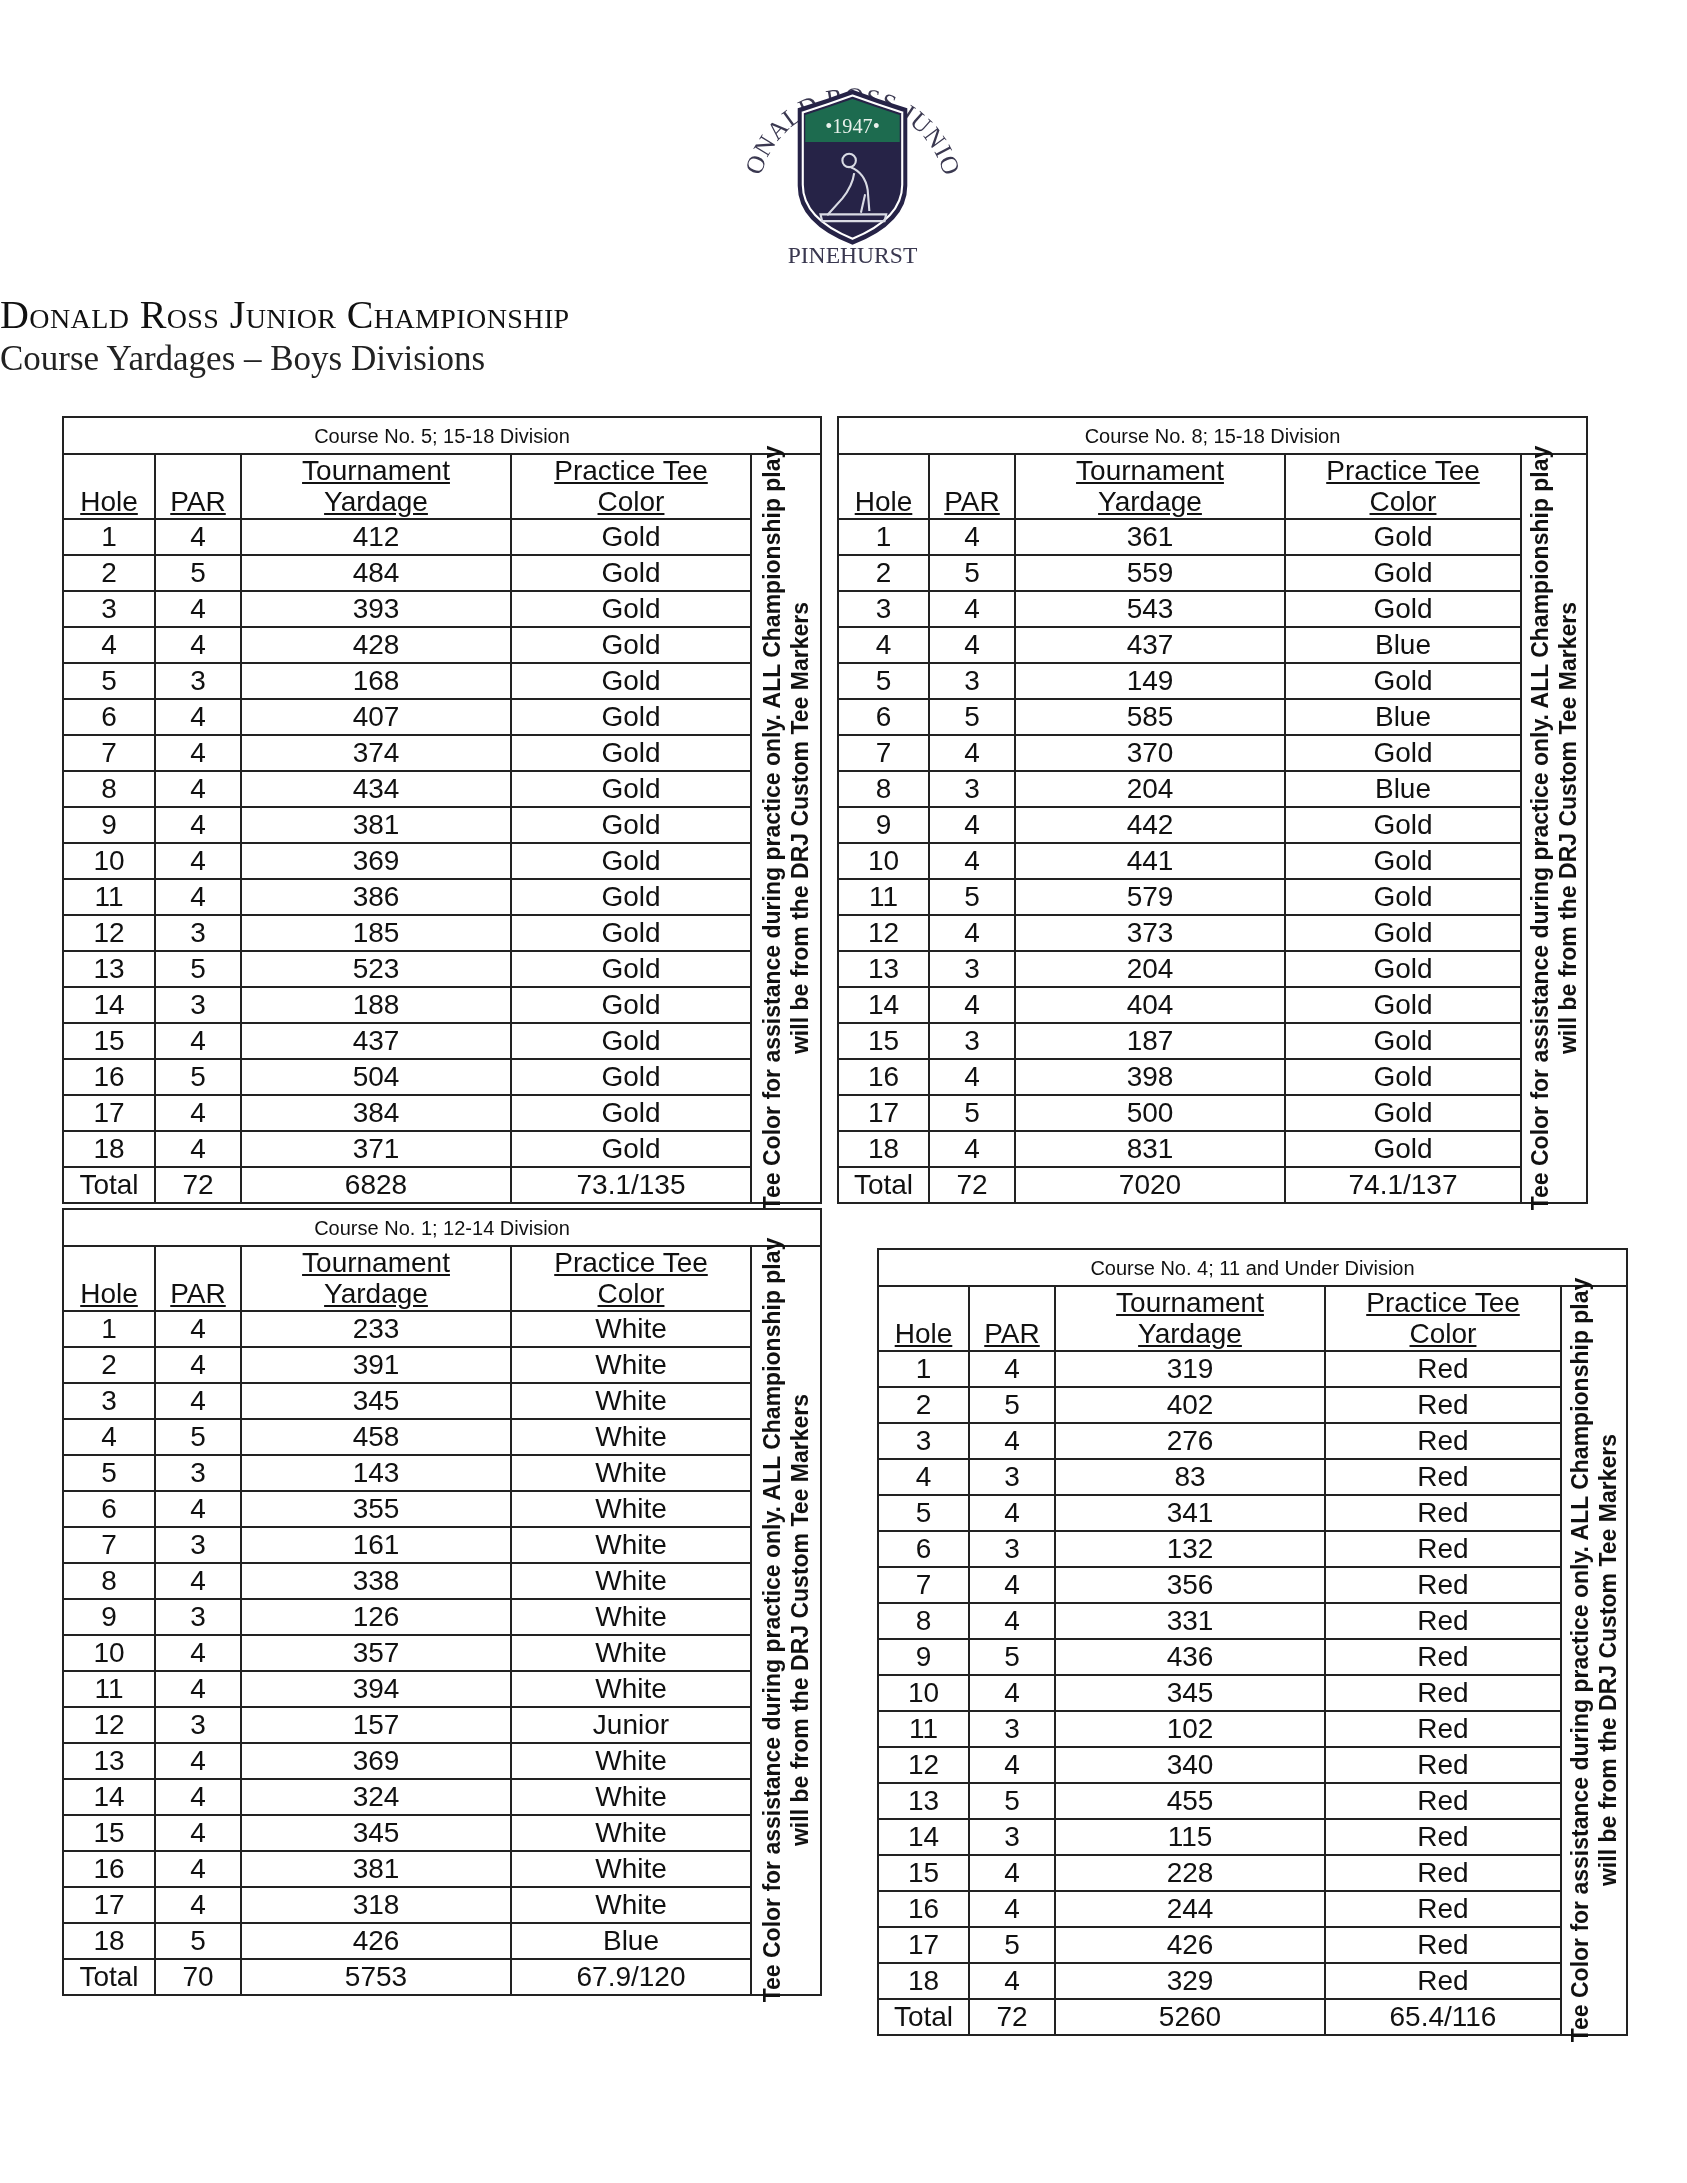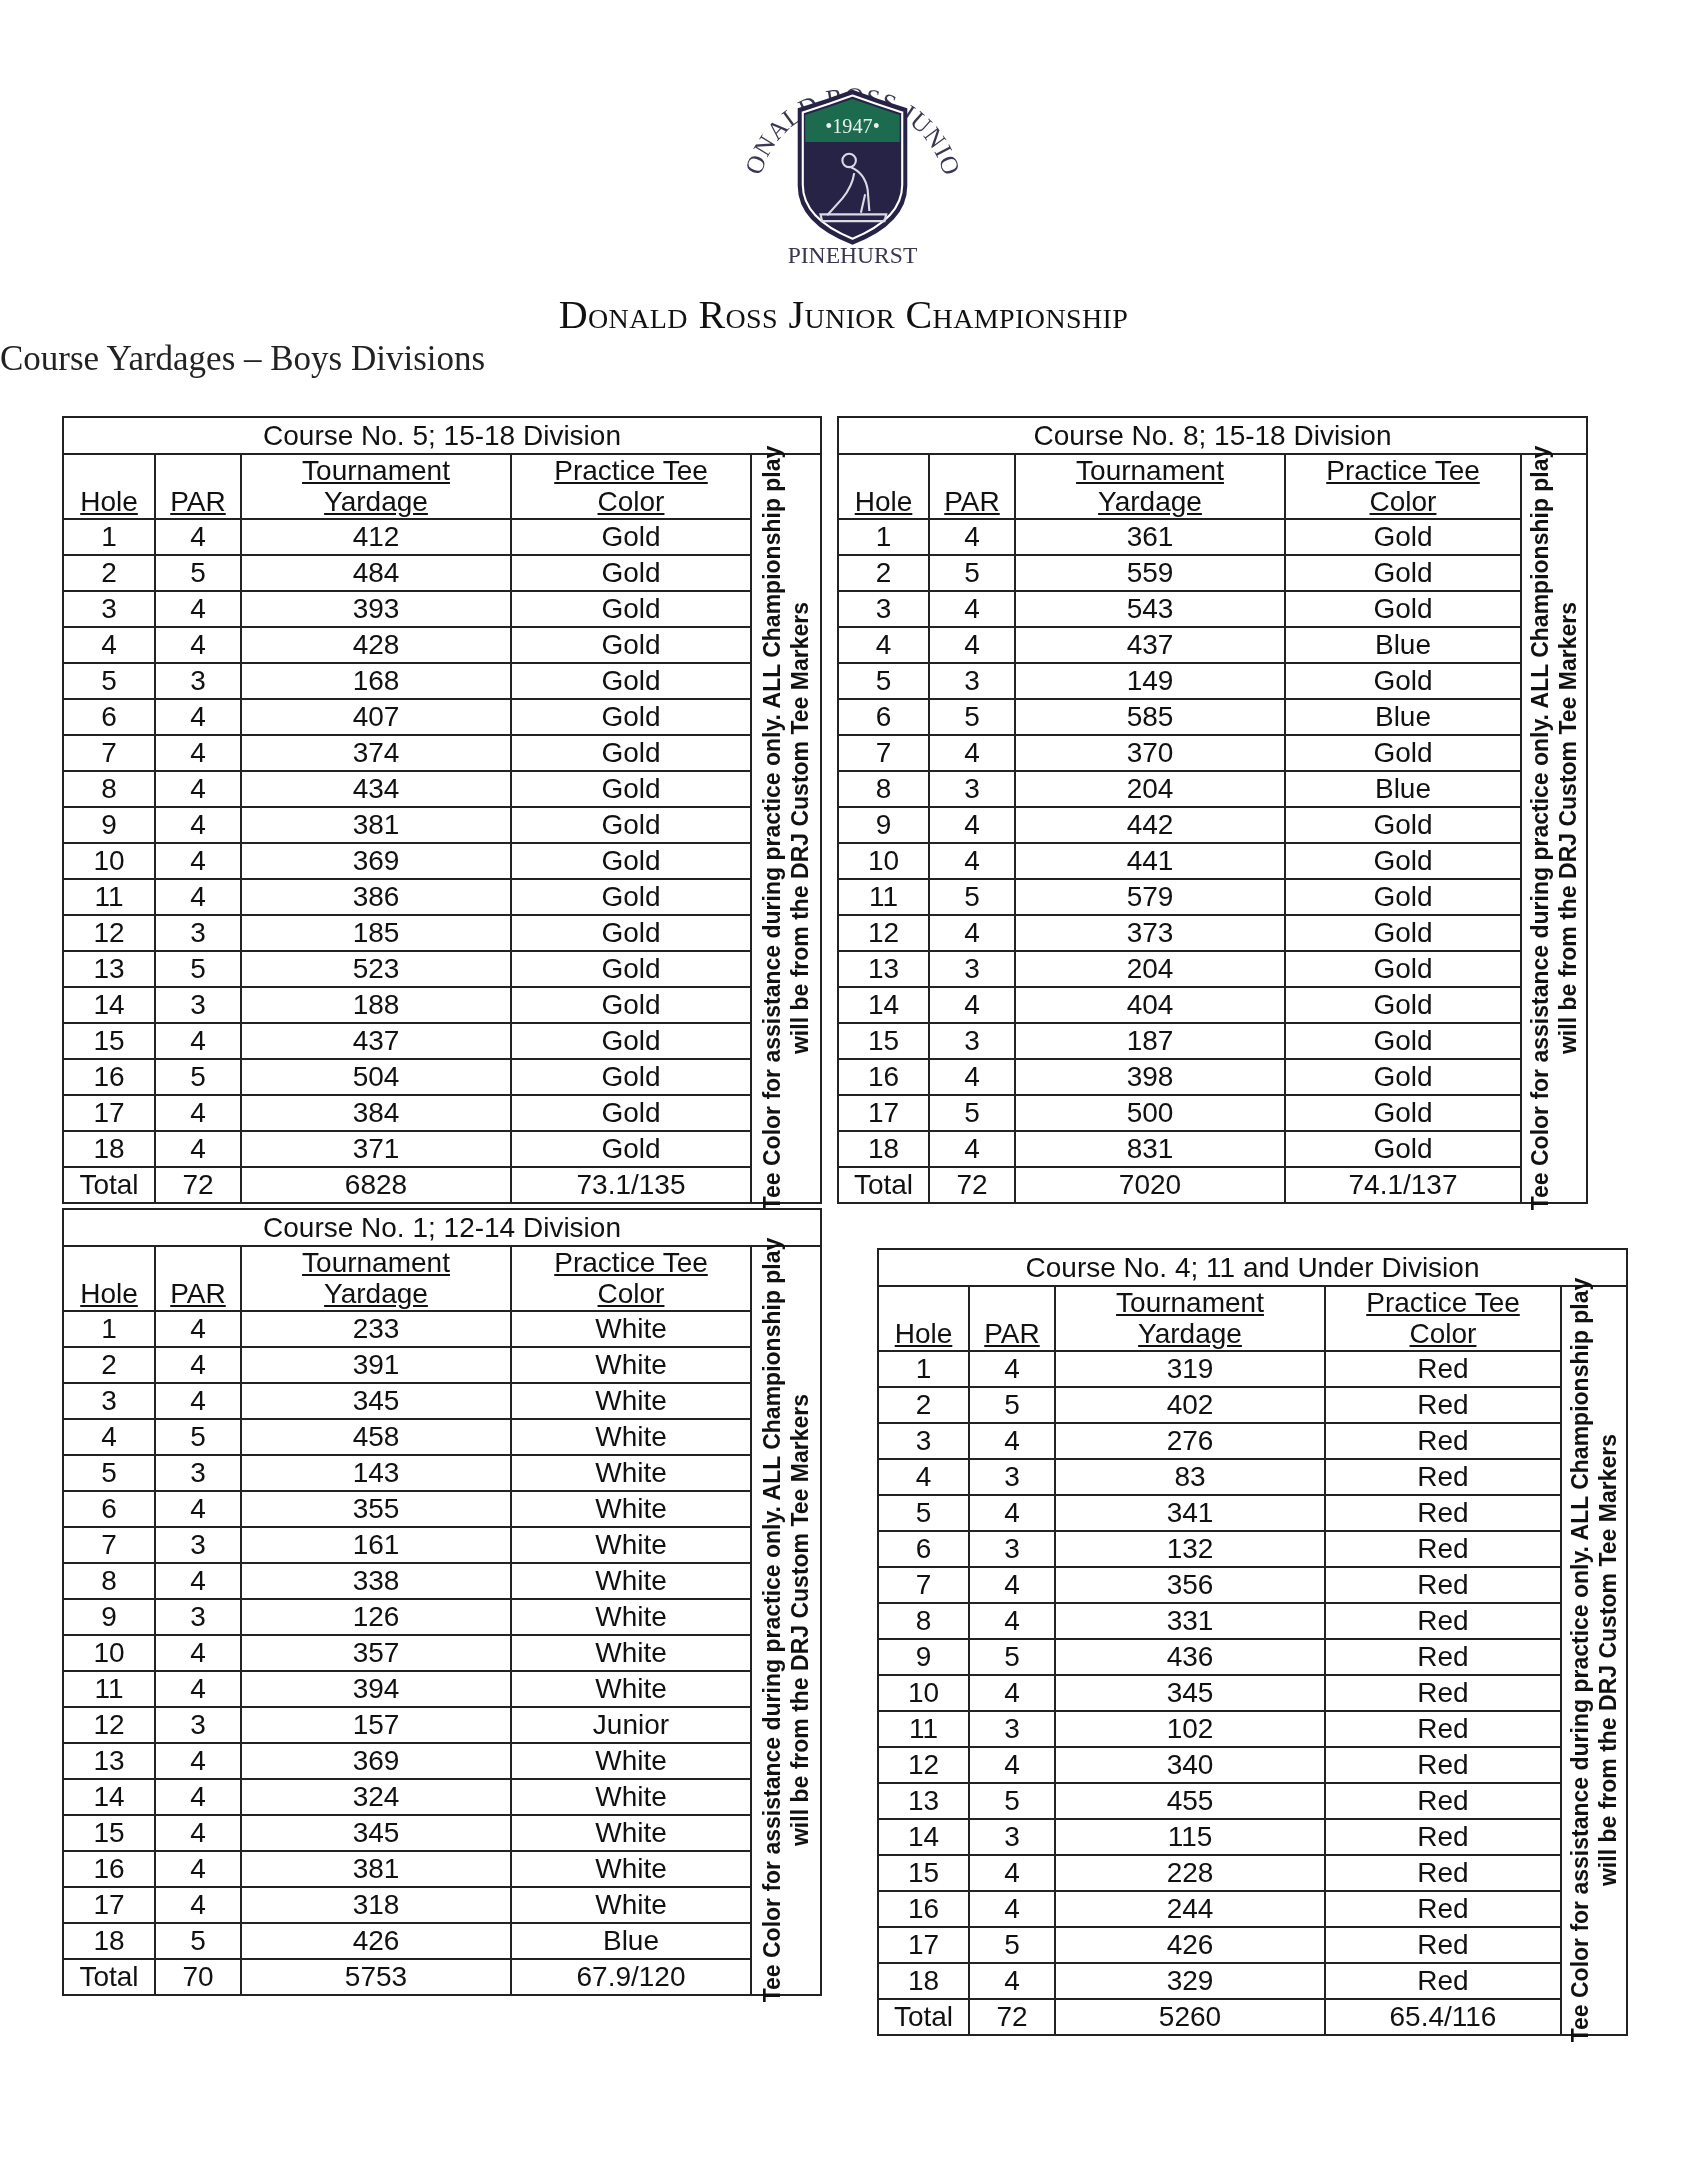--- a/index.html
+++ b/index.html
@@ -1,23 +1,23 @@
 <!DOCTYPE html>
 <html style="font-size:13.5px"><head>
 <meta charset="utf-8">
 <style>
   html, body { margin: 0; padding: 0; background: #ffffff; }
   body { width: 1687px; height: 2183px; position: relative; overflow: hidden; font-family: "Liberation Sans", sans-serif; color: #111; }
   .logo { position: absolute; left: 726px; top: 34px; width: 253px; height: 236px; }
   .logo svg { width: 253px; height: 236px; display: block; }
-  .title { position: absolute; left: 0; width: 1687px; top: 291px; text-align: center; font-family: "Liberation Serif", serif; font-size: 40px; font-variant: small-caps; letter-spacing: 0.4px; color: #111; }
+  .title { position: absolute; left: 0; width: 1687px; top: 291px; font-family: "Liberation Serif", serif; font-size: 40px; font-variant: small-caps; letter-spacing: 0.4px; color: #111; }
   .subtitle { position: absolute; left: 0; width: 1687px; top: 339px; text-align: left; font-family: "Liberation Serif", serif; font-size: 35px; color: #222; }
   .tbl { position: absolute; border-collapse: collapse; table-layout: fixed; }
   .tbl td, .tbl th { border: 2.1px solid #222; padding: 0; text-align: center; font-weight: normal; font-size: 28px; line-height: 1; color: #111; }
-  .tbl .caption-cell { height: 35px; font-size: 28px; border-radius: 6px; }
+  .tbl .caption-cell { height: 35px; font-size: 20px; border-radius: 6px; }
   .tbl .hdr { height: 62px; vertical-align: bottom; line-height: 31px; padding-bottom: 0.8px; text-decoration: underline; }
   .tbl td.data { height: 34px; vertical-align: middle; }
   .tbl td.note { position: relative; padding: 0; vertical-align: middle; }
   .note-text { position: absolute; left: 50%; top: 50%; transform: translate(-50%, -50%) rotate(-90deg); white-space: nowrap; font-weight: bold; font-size: 23px; line-height: 28px; text-align: center; }
   #t1 { left: 62px; top: 416px; width: 758px; }
   #t2 { left: 837px; top: 416px; width: 749px; }
   #t3 { left: 62px; top: 1208px; width: 758px; }
   #t4 { left: 877px; top: 1248px; width: 749px; }
 </style>
 </head>

